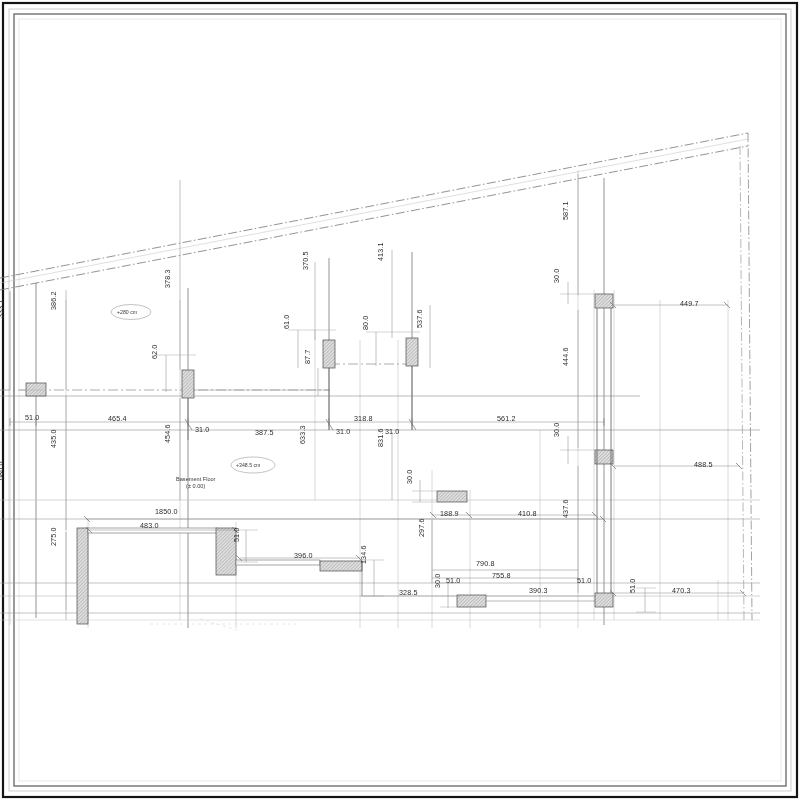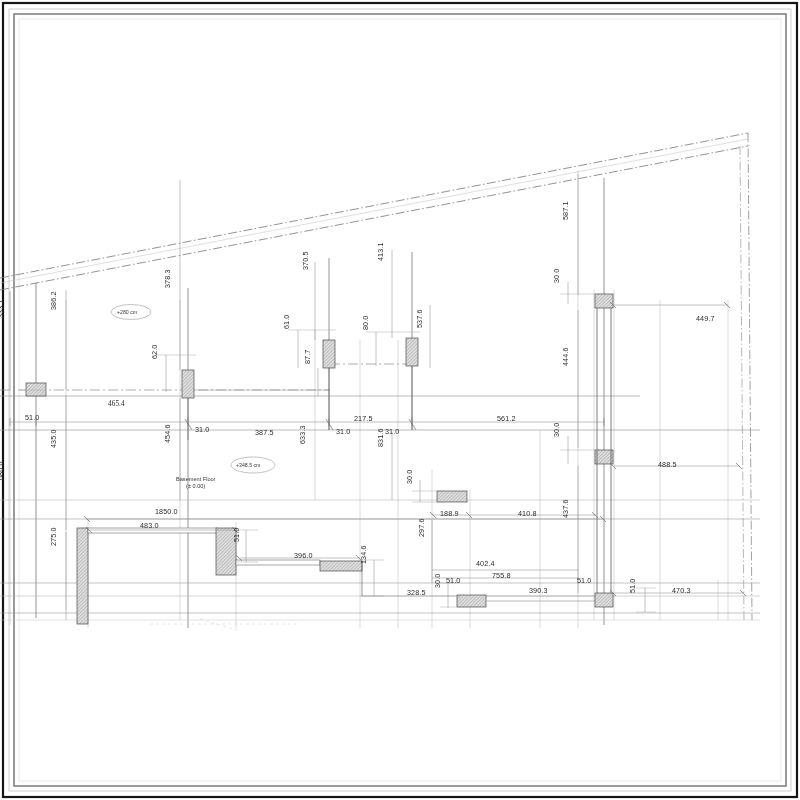--- a/index.html
+++ b/index.html
@@ -265,37 +265,37 @@
       <ellipse cx="253" cy="465" rx="22" ry="8"></ellipse>
     </g>
 
     <g stroke="#d2d2d2" stroke-width="0.5" stroke-dasharray="3 3">
       <line x1="150" y1="624" x2="300" y2="624"></line>
       <line x1="200" y1="619" x2="240" y2="631"></line>
     </g>
   </svg>
 
   <div class="dim-label" style="left:25px;  top:414px;">51.0</div>
-  <div class="dim-label" style="left:108px; top:401px;font-family:Liberation Serif, serif;">465.4</div>
+  <div class="dim-label" style="left:108px; top:415px;">465.4</div>
   <div class="dim-label" style="left:195px; top:426px;">31.0</div>
   <div class="dim-label" style="left:255px; top:429px;">387.5</div>
   <div class="dim-label" style="left:336px; top:428px;">31.0</div>
-  <div class="dim-label" style="left:354px; top:415px;">217.5</div>
+  <div class="dim-label" style="left:354px; top:415px;">318.8</div>
   <div class="dim-label" style="left:385px; top:428px;">31.0</div>
   <div class="dim-label" style="left:497px; top:415px;">561.2</div>
-  <div class="dim-label" style="left:696px; top:300px;margin-top:15px;">449.7</div>
-  <div class="dim-label" style="left:658px; top:461px;">488.5</div>
+  <div class="dim-label" style="left:680px; top:300px;">449.7</div>
+  <div class="dim-label" style="left:694px; top:461px;">488.5</div>
   <div class="dim-label" style="left:155px; top:508px;">1850.0</div>
   <div class="dim-label" style="left:140px; top:522px;">483.0</div>
   <div class="dim-label" style="left:286px; top:552px;margin-left:8px;">396.0</div>
   <div class="dim-label" style="left:440px; top:510px;">188.9</div>
   <div class="dim-label" style="left:518px; top:510px;">410.8</div>
-  <div class="dim-label" style="left:399px; top:589px;padding-left:8px;">328.5</div>
+  <div class="dim-label" style="left:399px; top:589px;">328.5</div>
   <div class="dim-label" style="left:446px; top:577px;">51.0</div>
-  <div class="dim-label" style="left:476px; top:560px;">402.4</div>
+  <div class="dim-label" style="left:476px; top:560px;">790.8</div>
   <div class="dim-label" style="left:471px; top:572px;margin-left:21px;">755.8</div>
   <div class="dim-label" style="left:529px; top:587px;">390.3</div>
   <div class="dim-label" style="left:577px; top:577px;">51.0</div>
   <div class="dim-label" style="left:672px; top:587px;">470.3</div>
 
   <div class="dim-label v" style="left:4px;   top:318px;">333.1</div>
   <div class="dim-label v" style="left:57px;  top:310px;">386.2</div>
   <div class="dim-label v" style="left:57px;  top:448px;">435.0</div>
   <div class="dim-label v" style="left:4px;   top:480px;">680.0</div>
   <div class="dim-label v" style="left:57px;  top:546px;">275.0</div>

